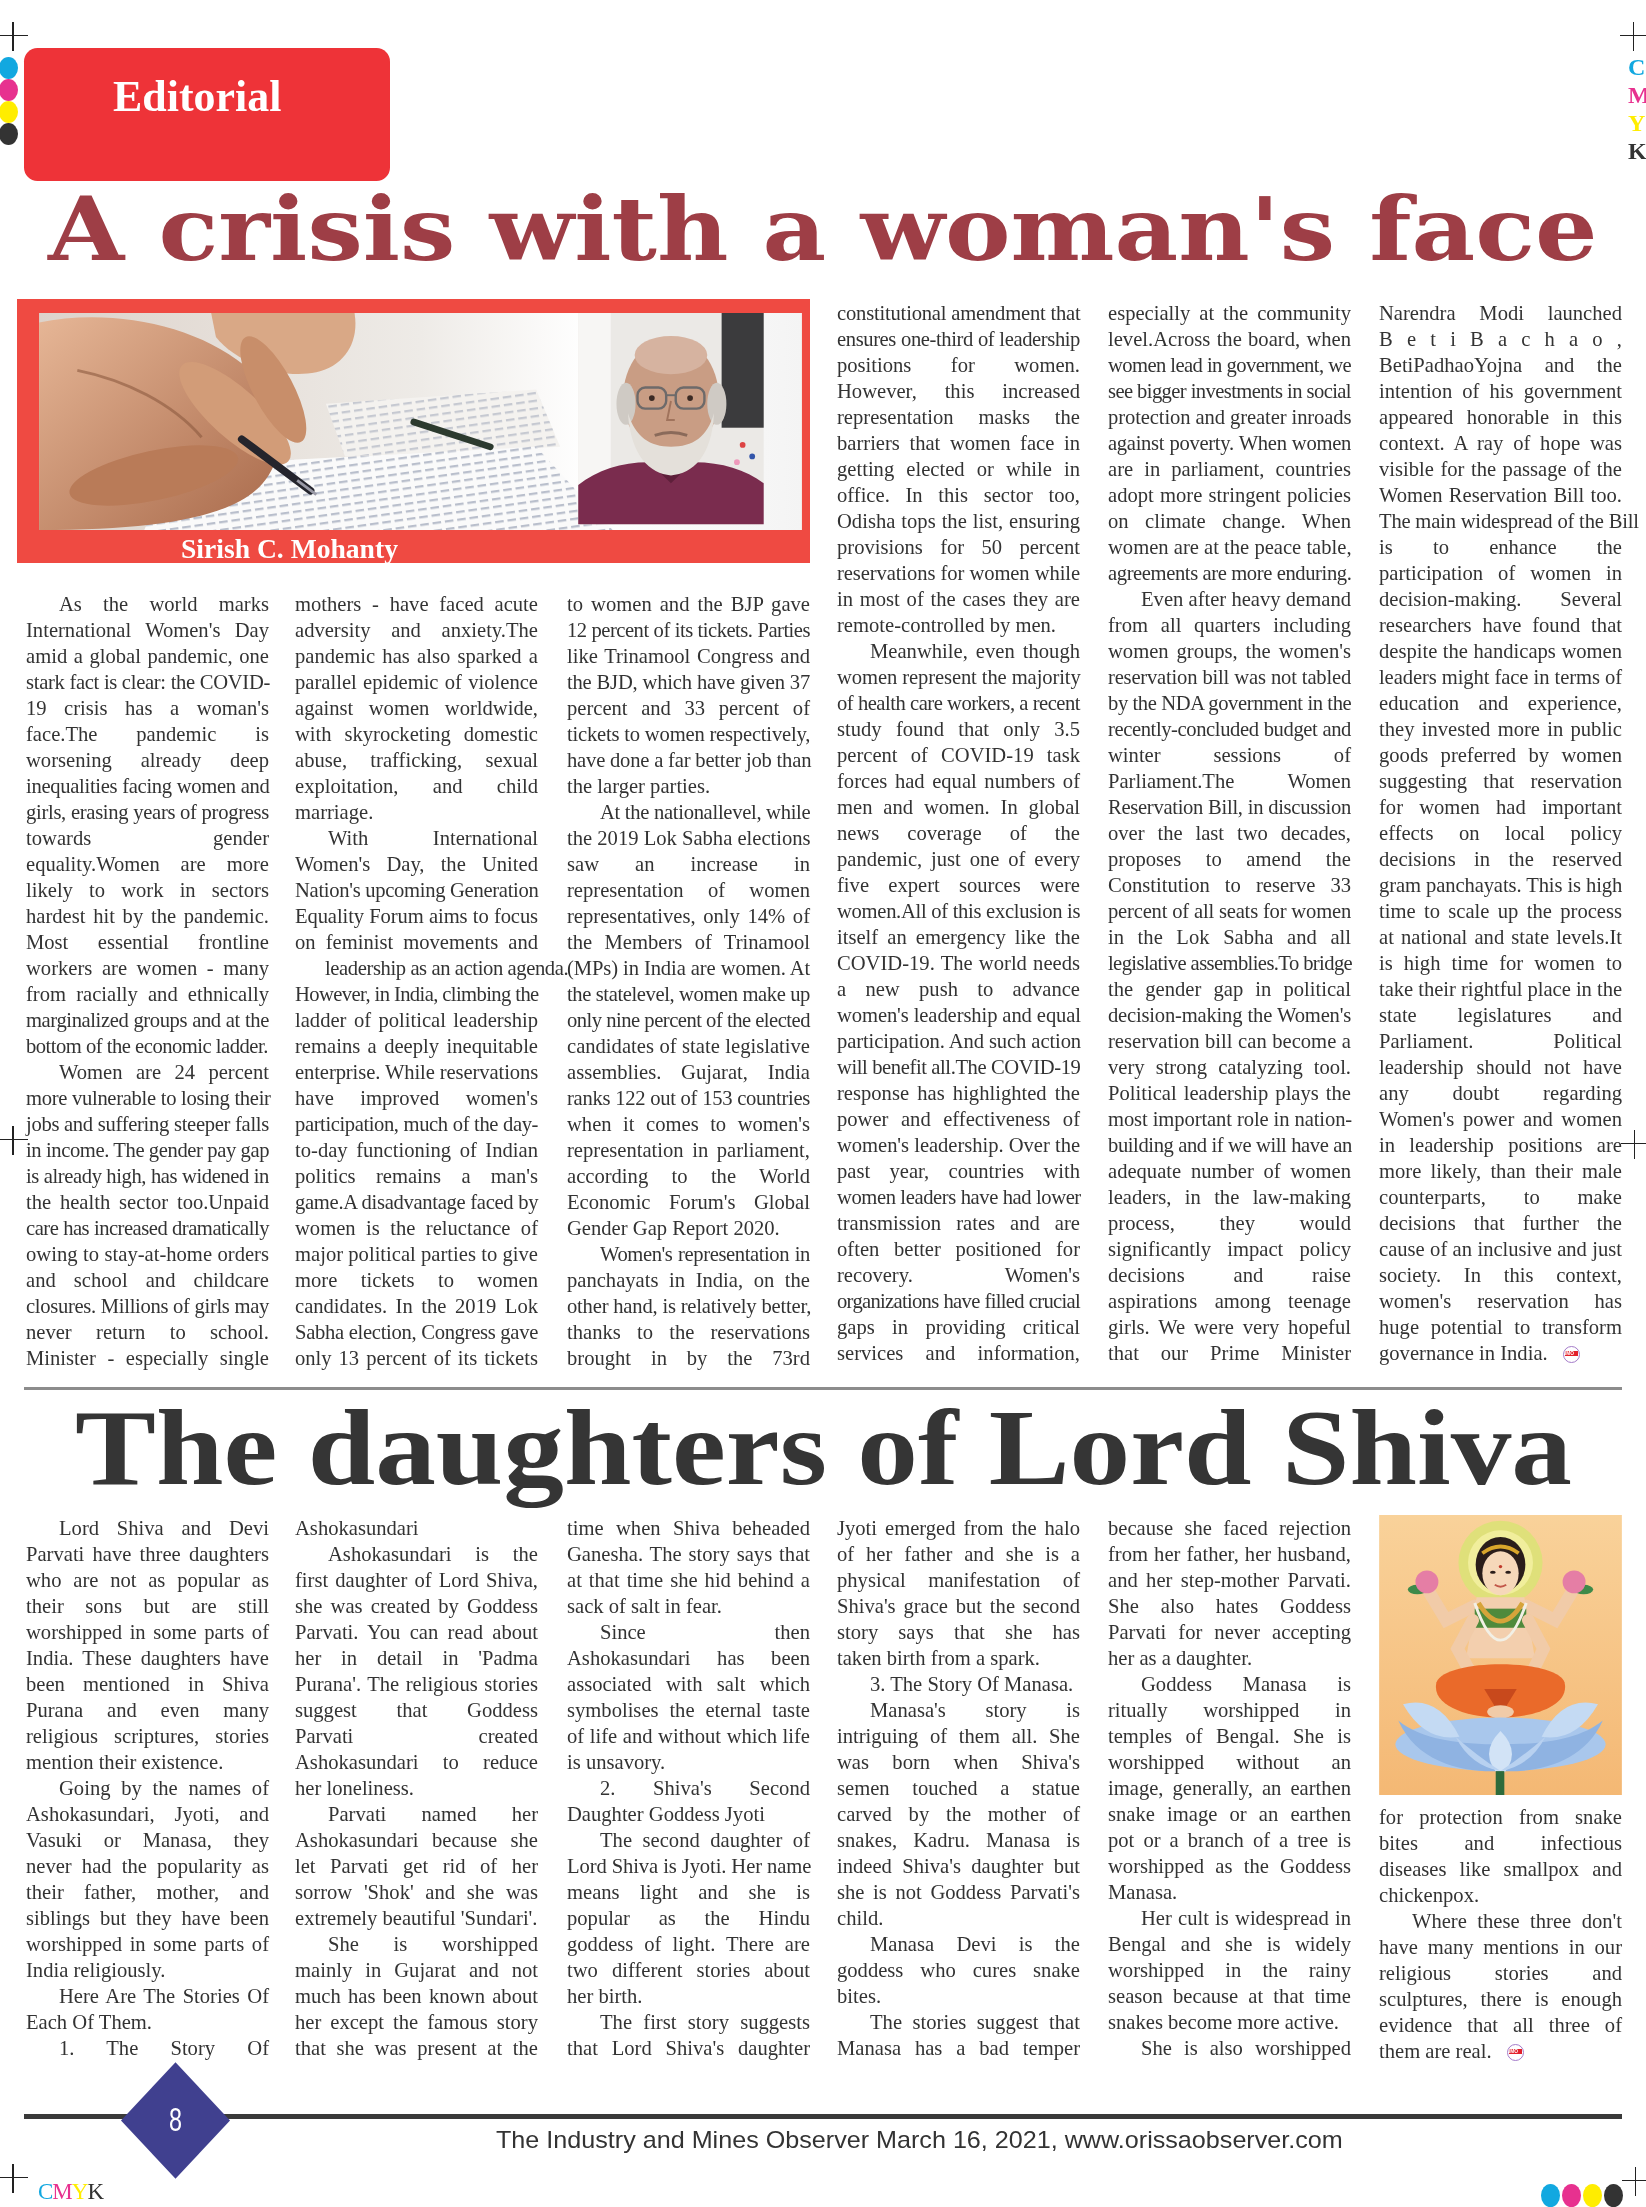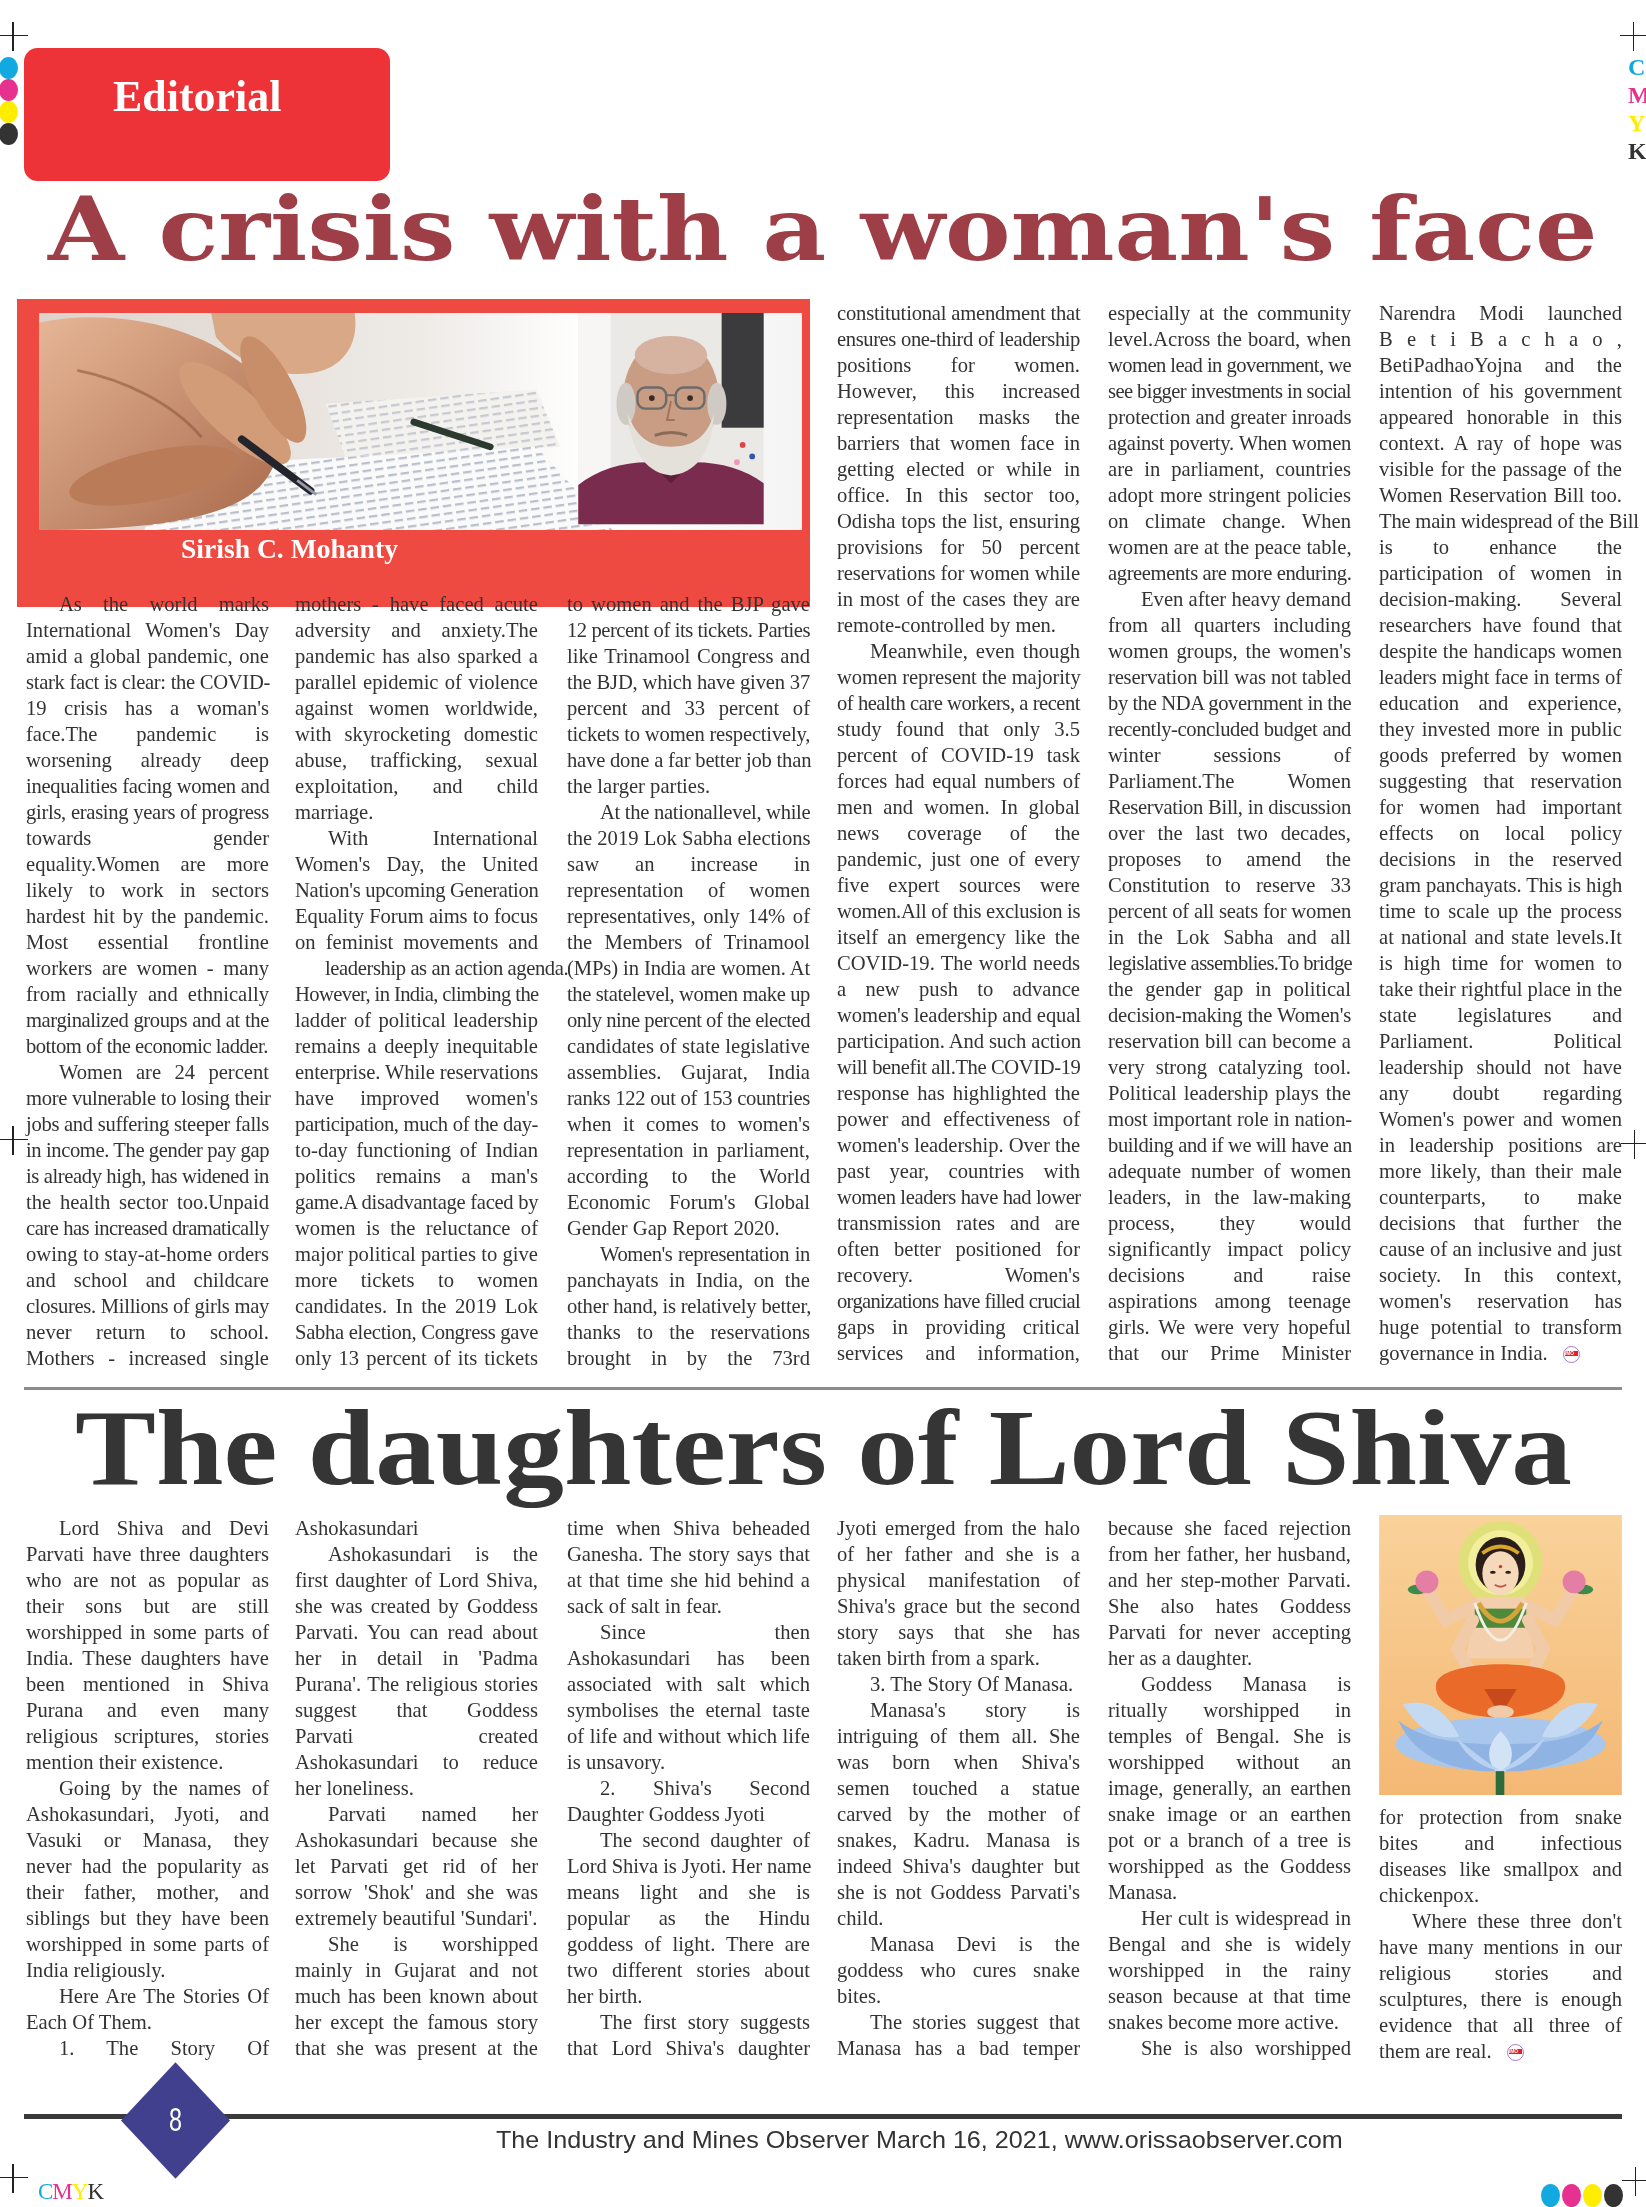--- a/index.html
+++ b/index.html
@@ -22,21 +22,21 @@
 .tc{color:var(--cyan)} .tm{color:var(--magenta)} .ty{color:var(--yellow)} .tk{color:var(--key-black)}
 .reg-letters{position:absolute;left:1628px;top:53px;font:bold 24px/28px "Liberation Serif",serif;}
 .reg-letters span{display:block;}
 .cmyk-foot{position:absolute;left:38px;top:2179px;font:23px/25px "Liberation Serif",serif;letter-spacing:-1px;white-space:nowrap;}
 
 
 .badge{position:absolute;left:24px;top:48px;width:366px;height:133px;background:var(--editorial-red);border-radius:13.4px;}
 .badge-label{position:absolute;left:89px;top:27px;font:bold 44px/44px "Liberation Serif",serif;color:#fff;white-space:nowrap;transform-origin:0 0;}
 .hl1{position:absolute;left:48px;top:185px;font:bold 88px/88px "DejaVu Serif",serif;color:var(--headline-maroon);white-space:nowrap;transform-origin:0 0;}
 
-.frame{position:absolute;left:17px;top:299px;width:793px;height:308px;background:var(--photo-frame-red);text-align:right;}
+.frame{position:absolute;left:17px;top:299px;width:793px;height:264px;background:var(--photo-frame-red);text-align:right;}
 .frame svg.pic{position:absolute;left:22px;top:14.3px;display:block;}
 .byline{position:absolute;left:164px;top:237px;font:bold 27px/27px "Liberation Serif",serif;color:#fff;white-space:nowrap;transform-origin:0 0;}
 
 
 .col{position:absolute;width:243px;font-size:20.6px;line-height:26px;}
 .ln{height:26px;white-space:nowrap;text-align:justify;text-align-last:justify;}
 .ln.ind{padding-left:33px;}
 .ln.last{text-align-last:left;}
 .e1{left:26px;top:591px}.e2{left:295px;top:591px}.e3{left:567px;top:591px}
 .e4{left:837px;top:300px}.e5{left:1108px;top:300px}.e6{left:1379px;top:300px}
@@ -170,21 +170,21 @@
       <div class="ln" style="letter-spacing: -0.3px;">more vulnerable to losing their</div>
       <div class="ln" style="letter-spacing: -0.3px;">jobs and suffering steeper falls</div>
       <div class="ln" style="letter-spacing: -0.4px;">in income. The gender pay gap</div>
       <div class="ln" style="letter-spacing: -0.4px;">is already high, has widened in</div>
       <div class="ln">the health sector too.Unpaid</div>
       <div class="ln" style="letter-spacing: -0.5px;">care has increased dramatically</div>
       <div class="ln">owing to stay-at-home orders</div>
       <div class="ln">and school and childcare</div>
       <div class="ln" style="letter-spacing: -0.3px;">closures. Millions of girls may</div>
       <div class="ln">never return to school.</div>
-      <div class="ln">Mothers - increased single</div>
+      <div class="ln">Minister - especially single</div>
     </div>
   </div>
 <div class="col e2">
     <div class="para">
       <div class="ln">mothers - have faced acute</div>
       <div class="ln">adversity and anxiety.The</div>
       <div class="ln">pandemic has also sparked a</div>
       <div class="ln">parallel epidemic of violence</div>
       <div class="ln">against women worldwide,</div>
       <div class="ln">with skyrocketing domestic</div>

